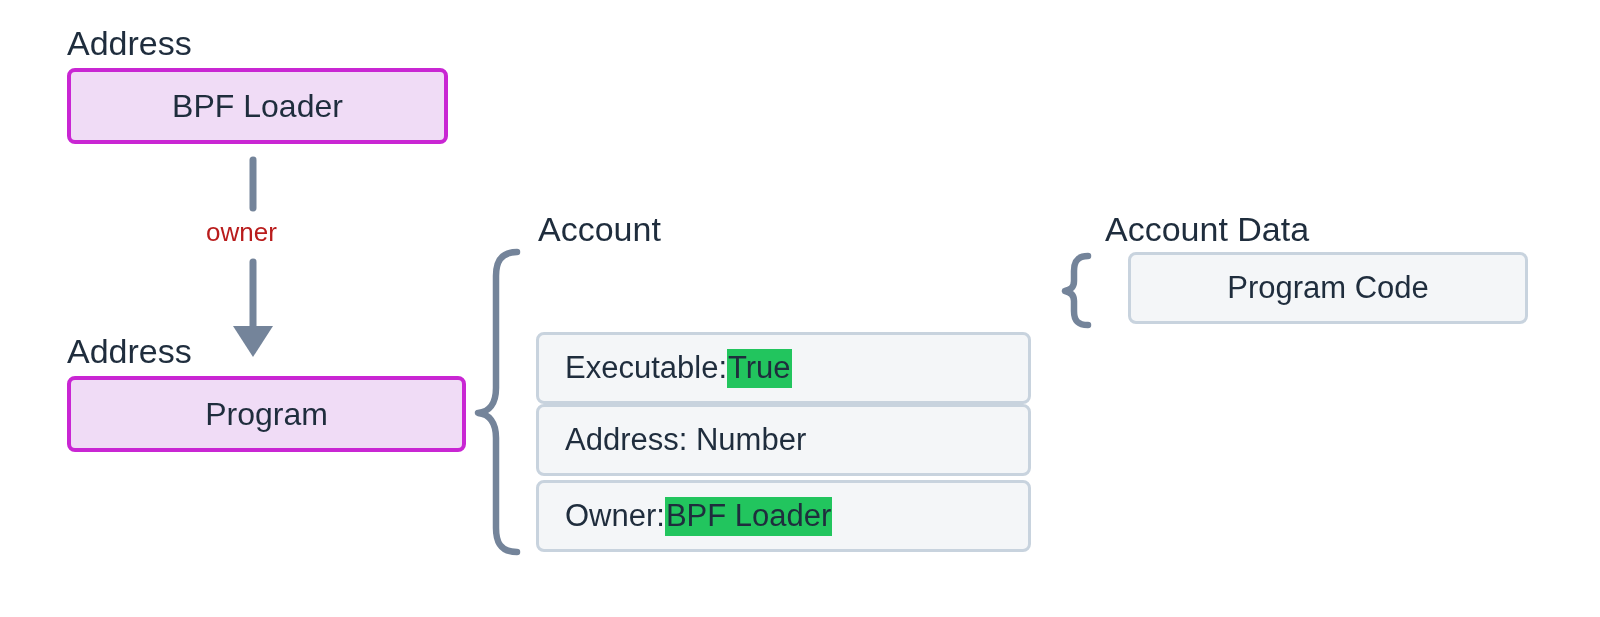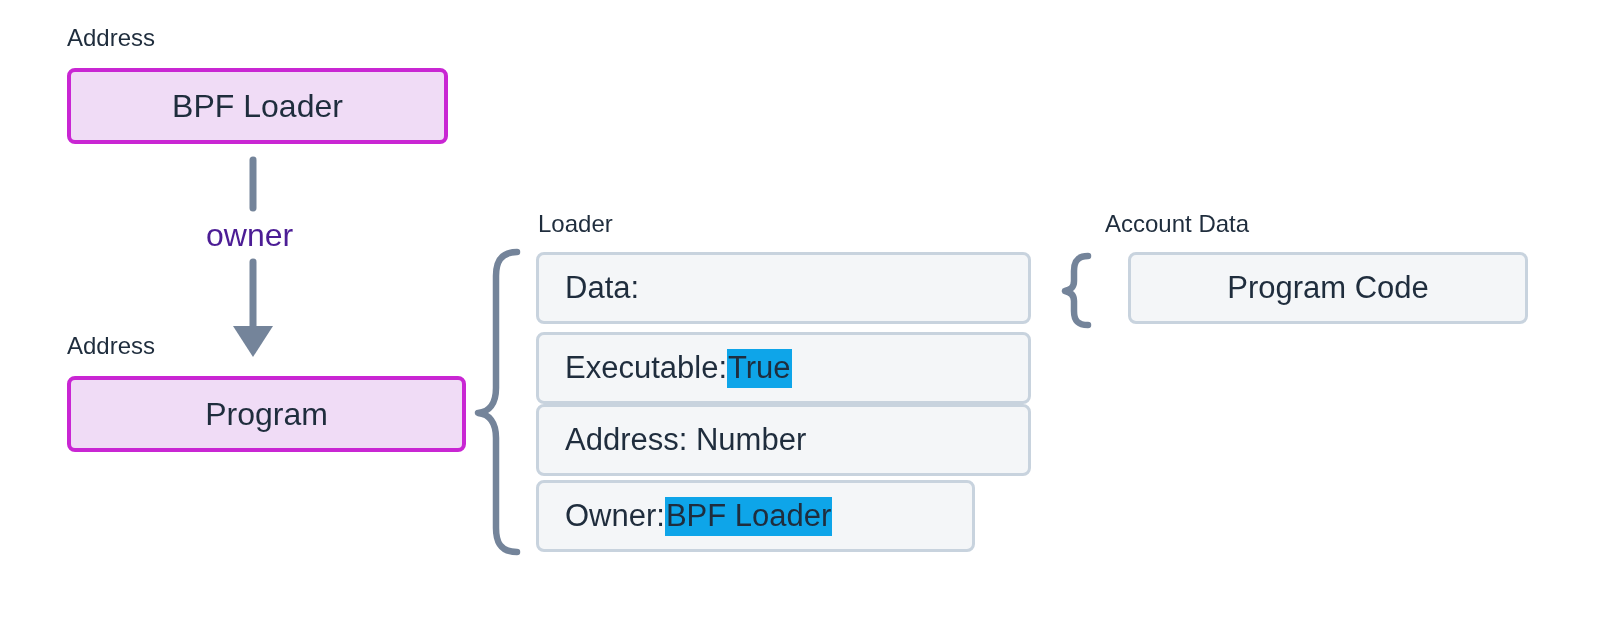--- a/index.html
+++ b/index.html
@@ -16,21 +16,21 @@
     position: relative;
     width: 1600px;
     height: 617px;
     background: #ffffff;
     overflow: hidden;
   }
 
   
   .caption {
     position: absolute;
-    font-size: 24px;
+    font-size: 34px;
     line-height: 1;
     color: #1f2d3d;
     white-space: nowrap;
   }
 
   
   .addr-box {
     position: absolute;
     box-sizing: border-box;
     background: #f0dcf6;
@@ -55,21 +55,21 @@
     font-size: 31px;
     color: #1f2d3d;
     padding-left: 26px;
   }
   .field-box.centered {
     justify-content: center;
     padding-left: 0;
     border-radius: 8px;
   }
   .hl {
-    background: #0ea5e9;
+    background: #22c55e;
     padding: 1px 1px 2px 1px;
   }
 
   
   #overlay {
     position: absolute;
     left: 0;
     top: 0;
     width: 1600px;
     height: 617px;
@@ -85,23 +85,23 @@
     fill: none;
     stroke: #74849a;
     stroke-width: 6.5;
     stroke-linecap: round;
     stroke-linejoin: round;
   }
   .arrowfill { fill: #74849a; }
 
   .edge-label {
     position: absolute;
-    font-size: 32px;
+    font-size: 26px;
     line-height: 1;
-    color: #4c1d95;
+    color: #b91c1c;
     white-space: nowrap;
     background: #ffffff;
     padding: 0 4px;
   }
 </style>
 </head>
 <body>
 
 <div id="canvas">
 
@@ -112,36 +112,33 @@
   </div>
 
   <div class="caption" style="left:67px; top:334px;">Address</div>
 
   <div class="addr-box" style="left:67px; top:376px; width:399px; height:76px;">
     <span>Program</span>
   </div>
 
   <div class="edge-label" style="left:202px; top:219px;">owner</div>
 
-  <div class="caption" style="left:538px; top:212px;">Loader</div>
+  <div class="caption" style="left:538px; top:212px;">Account</div>
 
-  <div class="field-box" style="left:536px; top:252px; width:495px; height:72px;">
-    <span>Data:</span>
-  </div>
 
   <div class="field-box" style="left:536px; top:332px; width:495px; height:72px;">
     <span>Executable:</span>
       <span class="hl">True</span>
   </div>
 
   <div class="field-box" style="left:536px; top:404px; width:495px; height:72px;">
     <span>Address: Number</span>
   </div>
 
-  <div class="field-box" style="left:536px; top:480px; width:439px; height:72px;">
+  <div class="field-box" style="left:536px; top:480px; width:495px; height:72px;">
     <span>Owner:</span>
       <span class="hl">BPF Loader</span>
   </div>
 
   <div class="caption" style="left:1105px; top:212px;">Account Data</div>
 
   <div class="field-box centered" style="left:1128px; top:252px; width:400px; height:72px;">
     <span>Program Code</span>
   </div>
 

